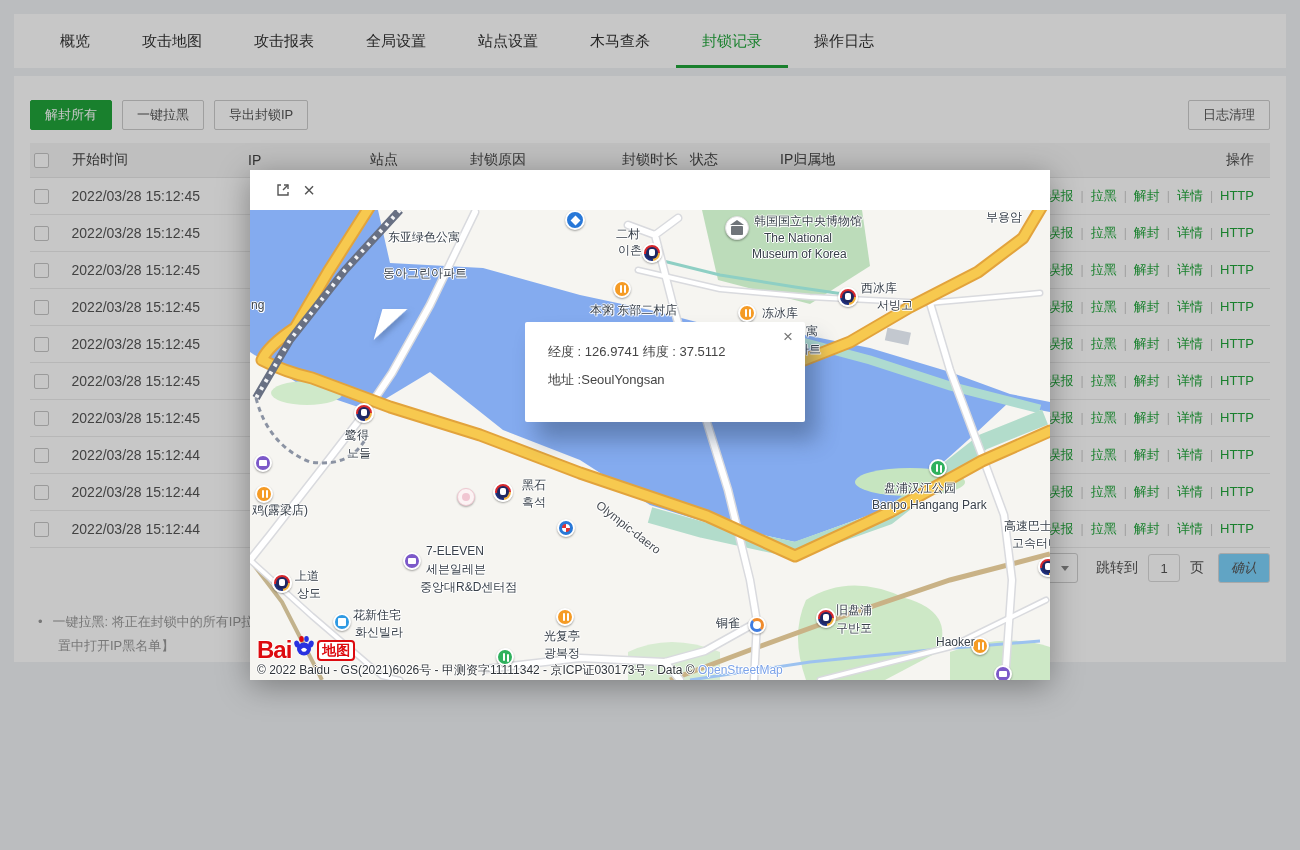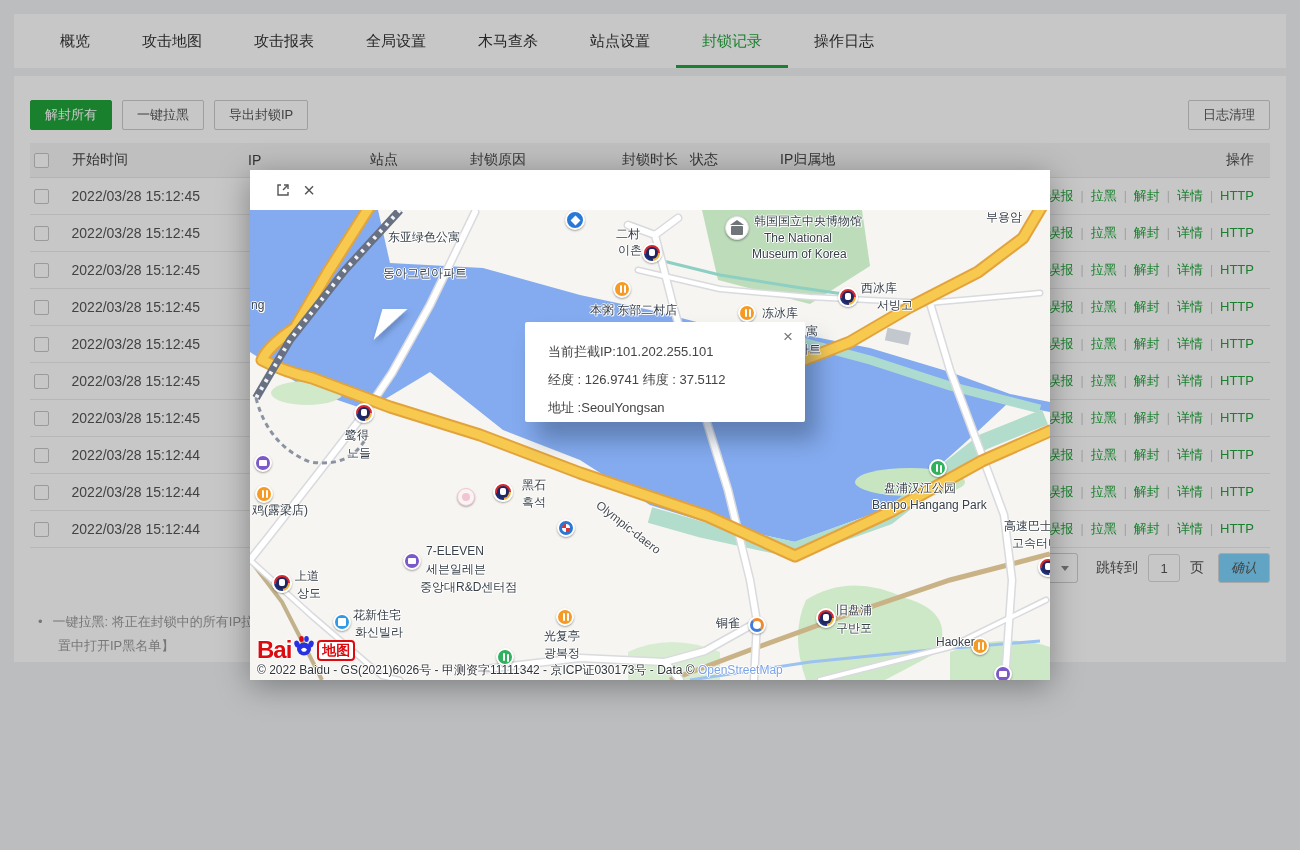--- a/index.html
+++ b/index.html
@@ -105,22 +105,22 @@
   .blogo .ditu { color:#dd0b10; font-weight:bold; font-size:14px; background:#fff; border:2px solid #dd0b10; border-radius:4px; padding:0 3px; line-height:17px; }
 </style>
 </head>
 <body>
 
 <div class="tabbar" id="tabs">
     <div class="tab">概览</div>
     <div class="tab">攻击地图</div>
     <div class="tab">攻击报表</div>
     <div class="tab">全局设置</div>
+    <div class="tab">站点设置</div>
     <div class="tab">木马查杀</div>
-    <div class="tab">站点设置</div>
     <div class="tab active">封锁记录</div>
     <div class="tab">操作日志</div>
   </div>
 
 <div class="card">
   <div class="toolbar">
     <button class="btn green">解封所有</button>
     <button class="btn">一键拉黑</button>
     <button class="btn">导出封锁IP</button>
     <button class="btn right">日志清理</button>
@@ -418,21 +418,20 @@
         <div class="poi p-round" style="left: 507px; top: 415px;"></div>
         <div class="poi p-station" style="left: 576px; top: 408px;"></div>
         <div class="poi p-rest" style="left: 730px; top: 436px;"></div>
         <div class="poi p-station" style="left: 798px; top: 357px;"></div>
         <div class="poi p-purple" style="left: 753px; top: 464px;"></div>
       </div>
 
     <div class="tail"></div>
     <div class="ip-popup">
       <span class="pclose">×</span>
-      <p>当前拦截IP:101.202.255.101</p>
       <p>经度 : 126.9741 纬度 : 37.5112</p>
       <p>地址 :SeoulYongsan</p>
     </div>
 
     <div class="blogo">
       <span class="bai">Bai</span>
       <span class="paw">
         <svg width="24" height="22" viewBox="0 0 24 22">
           <ellipse cx="12" cy="14" rx="7" ry="6.5" fill="#2932e1"></ellipse>
           <ellipse cx="5" cy="9" rx="2.6" ry="3.4" fill="#2932e1" transform="rotate(-20 5 9)"></ellipse>

